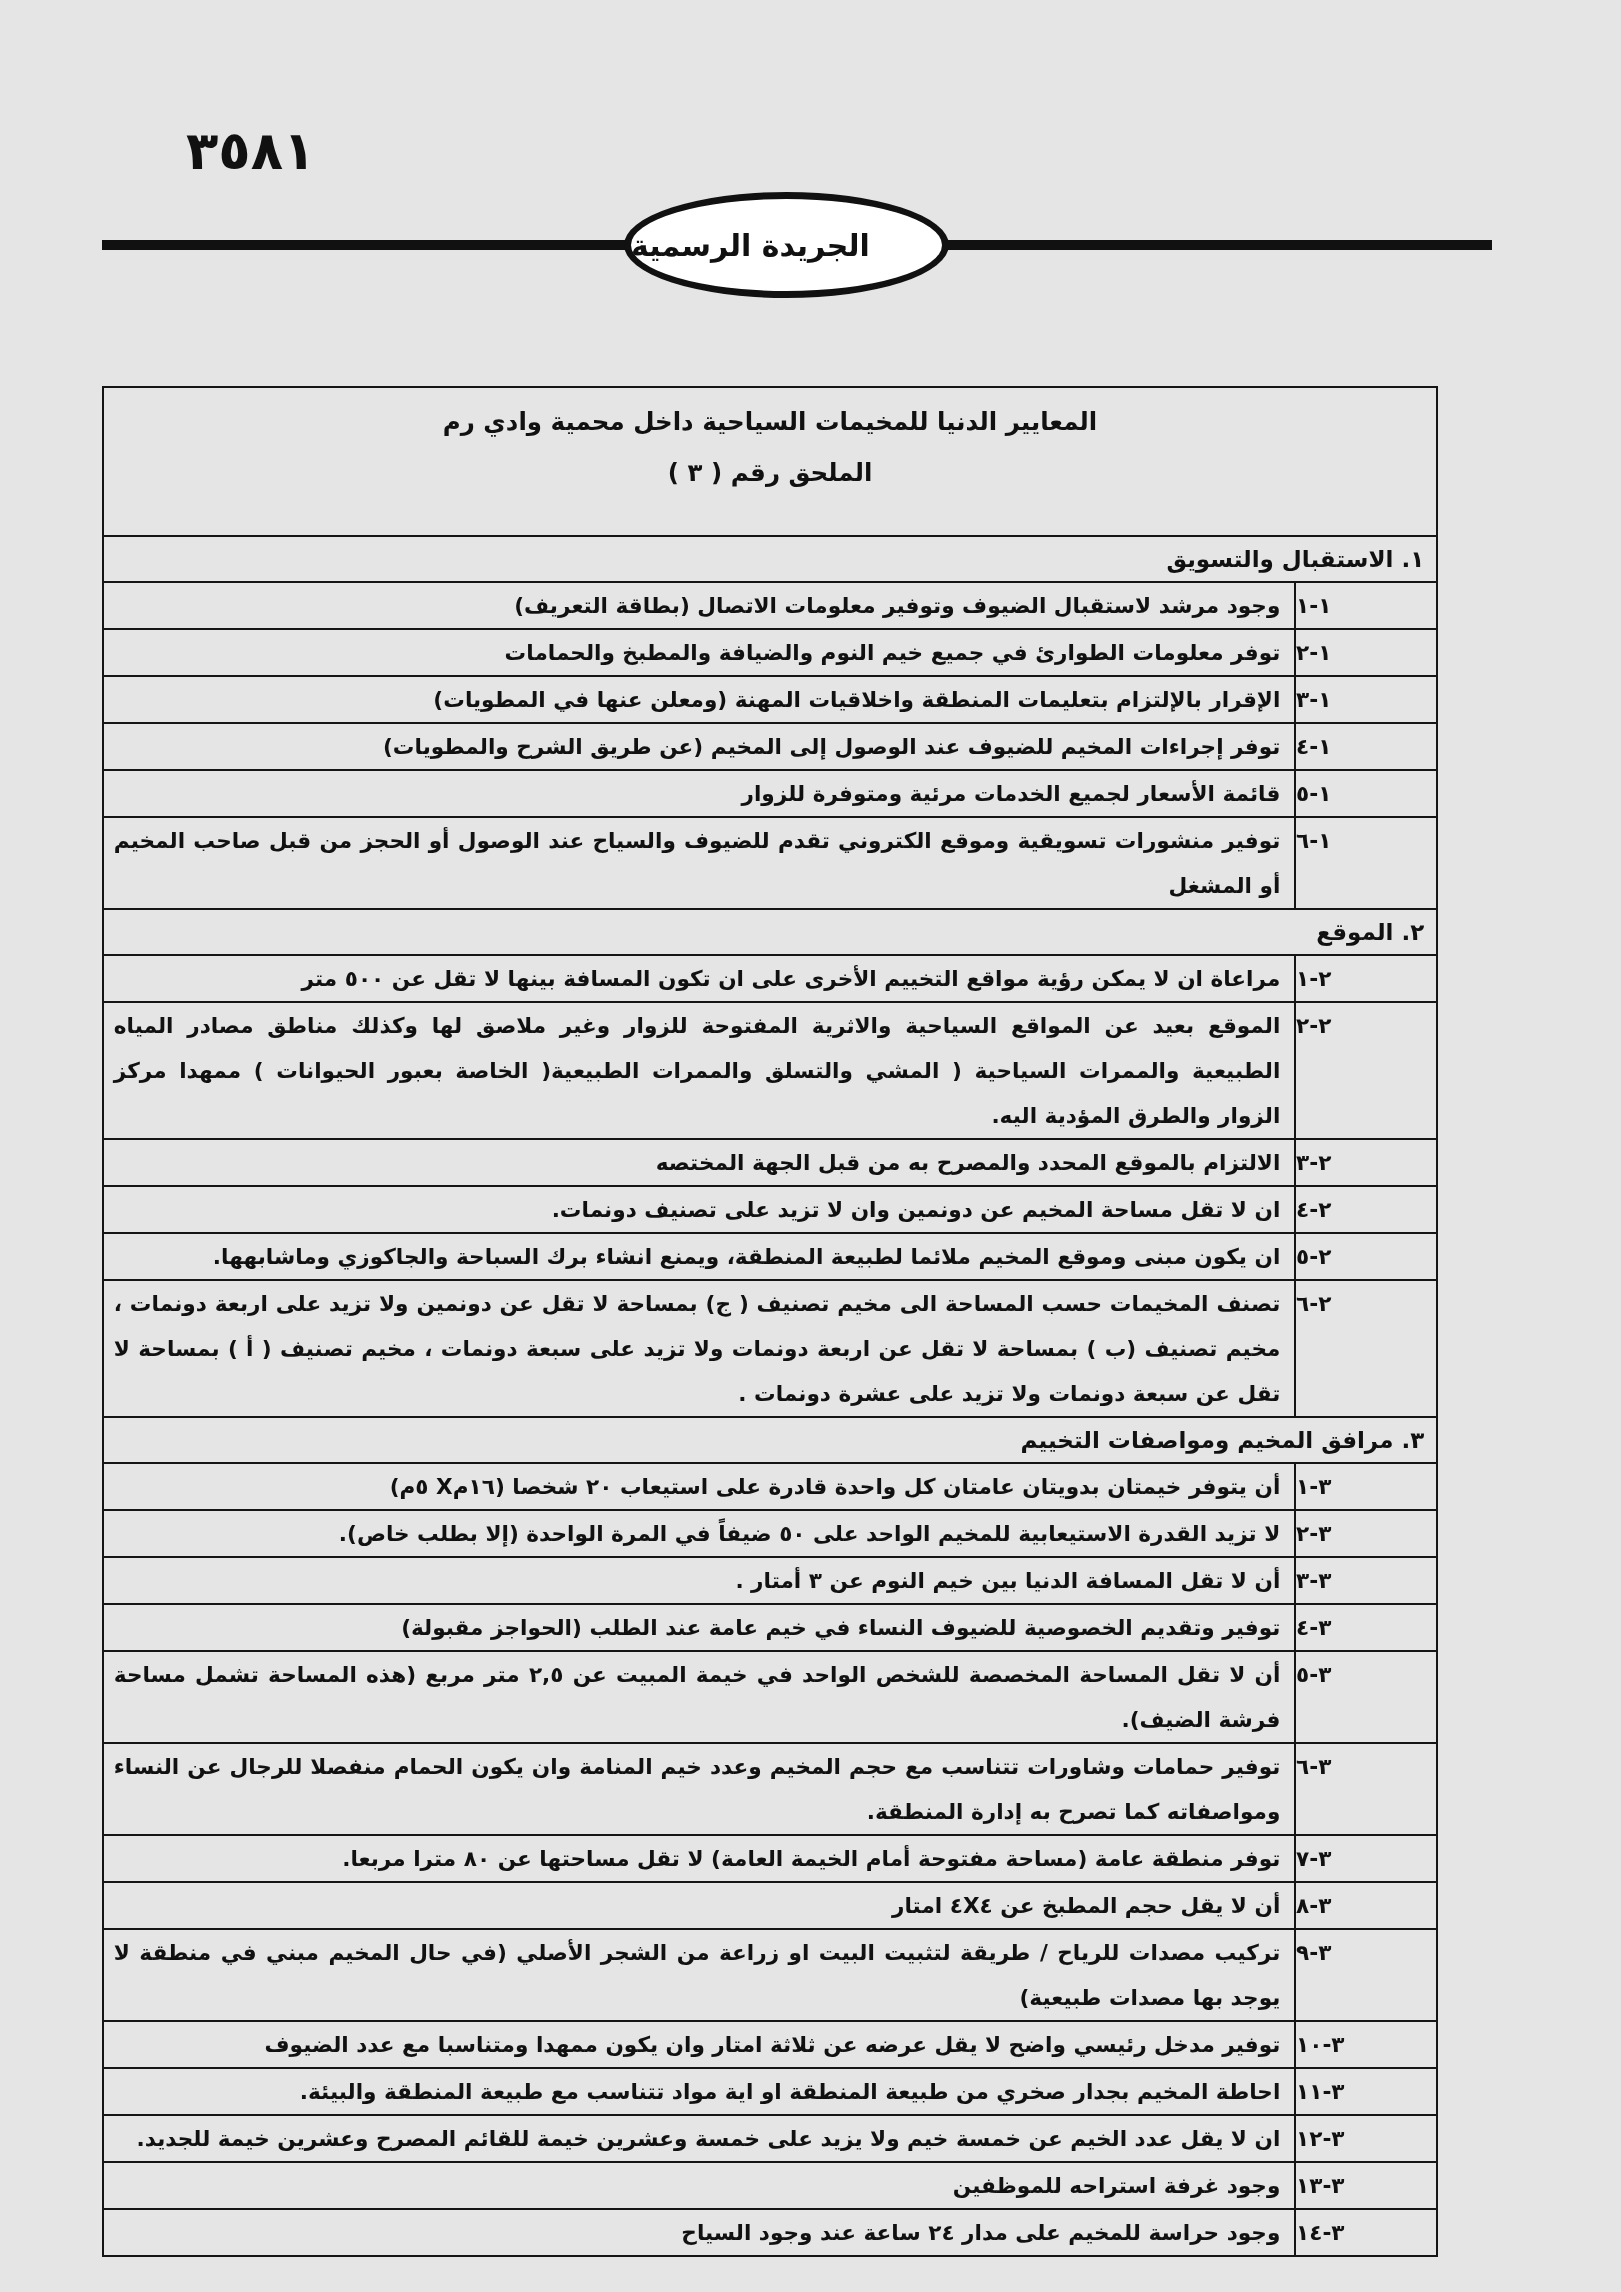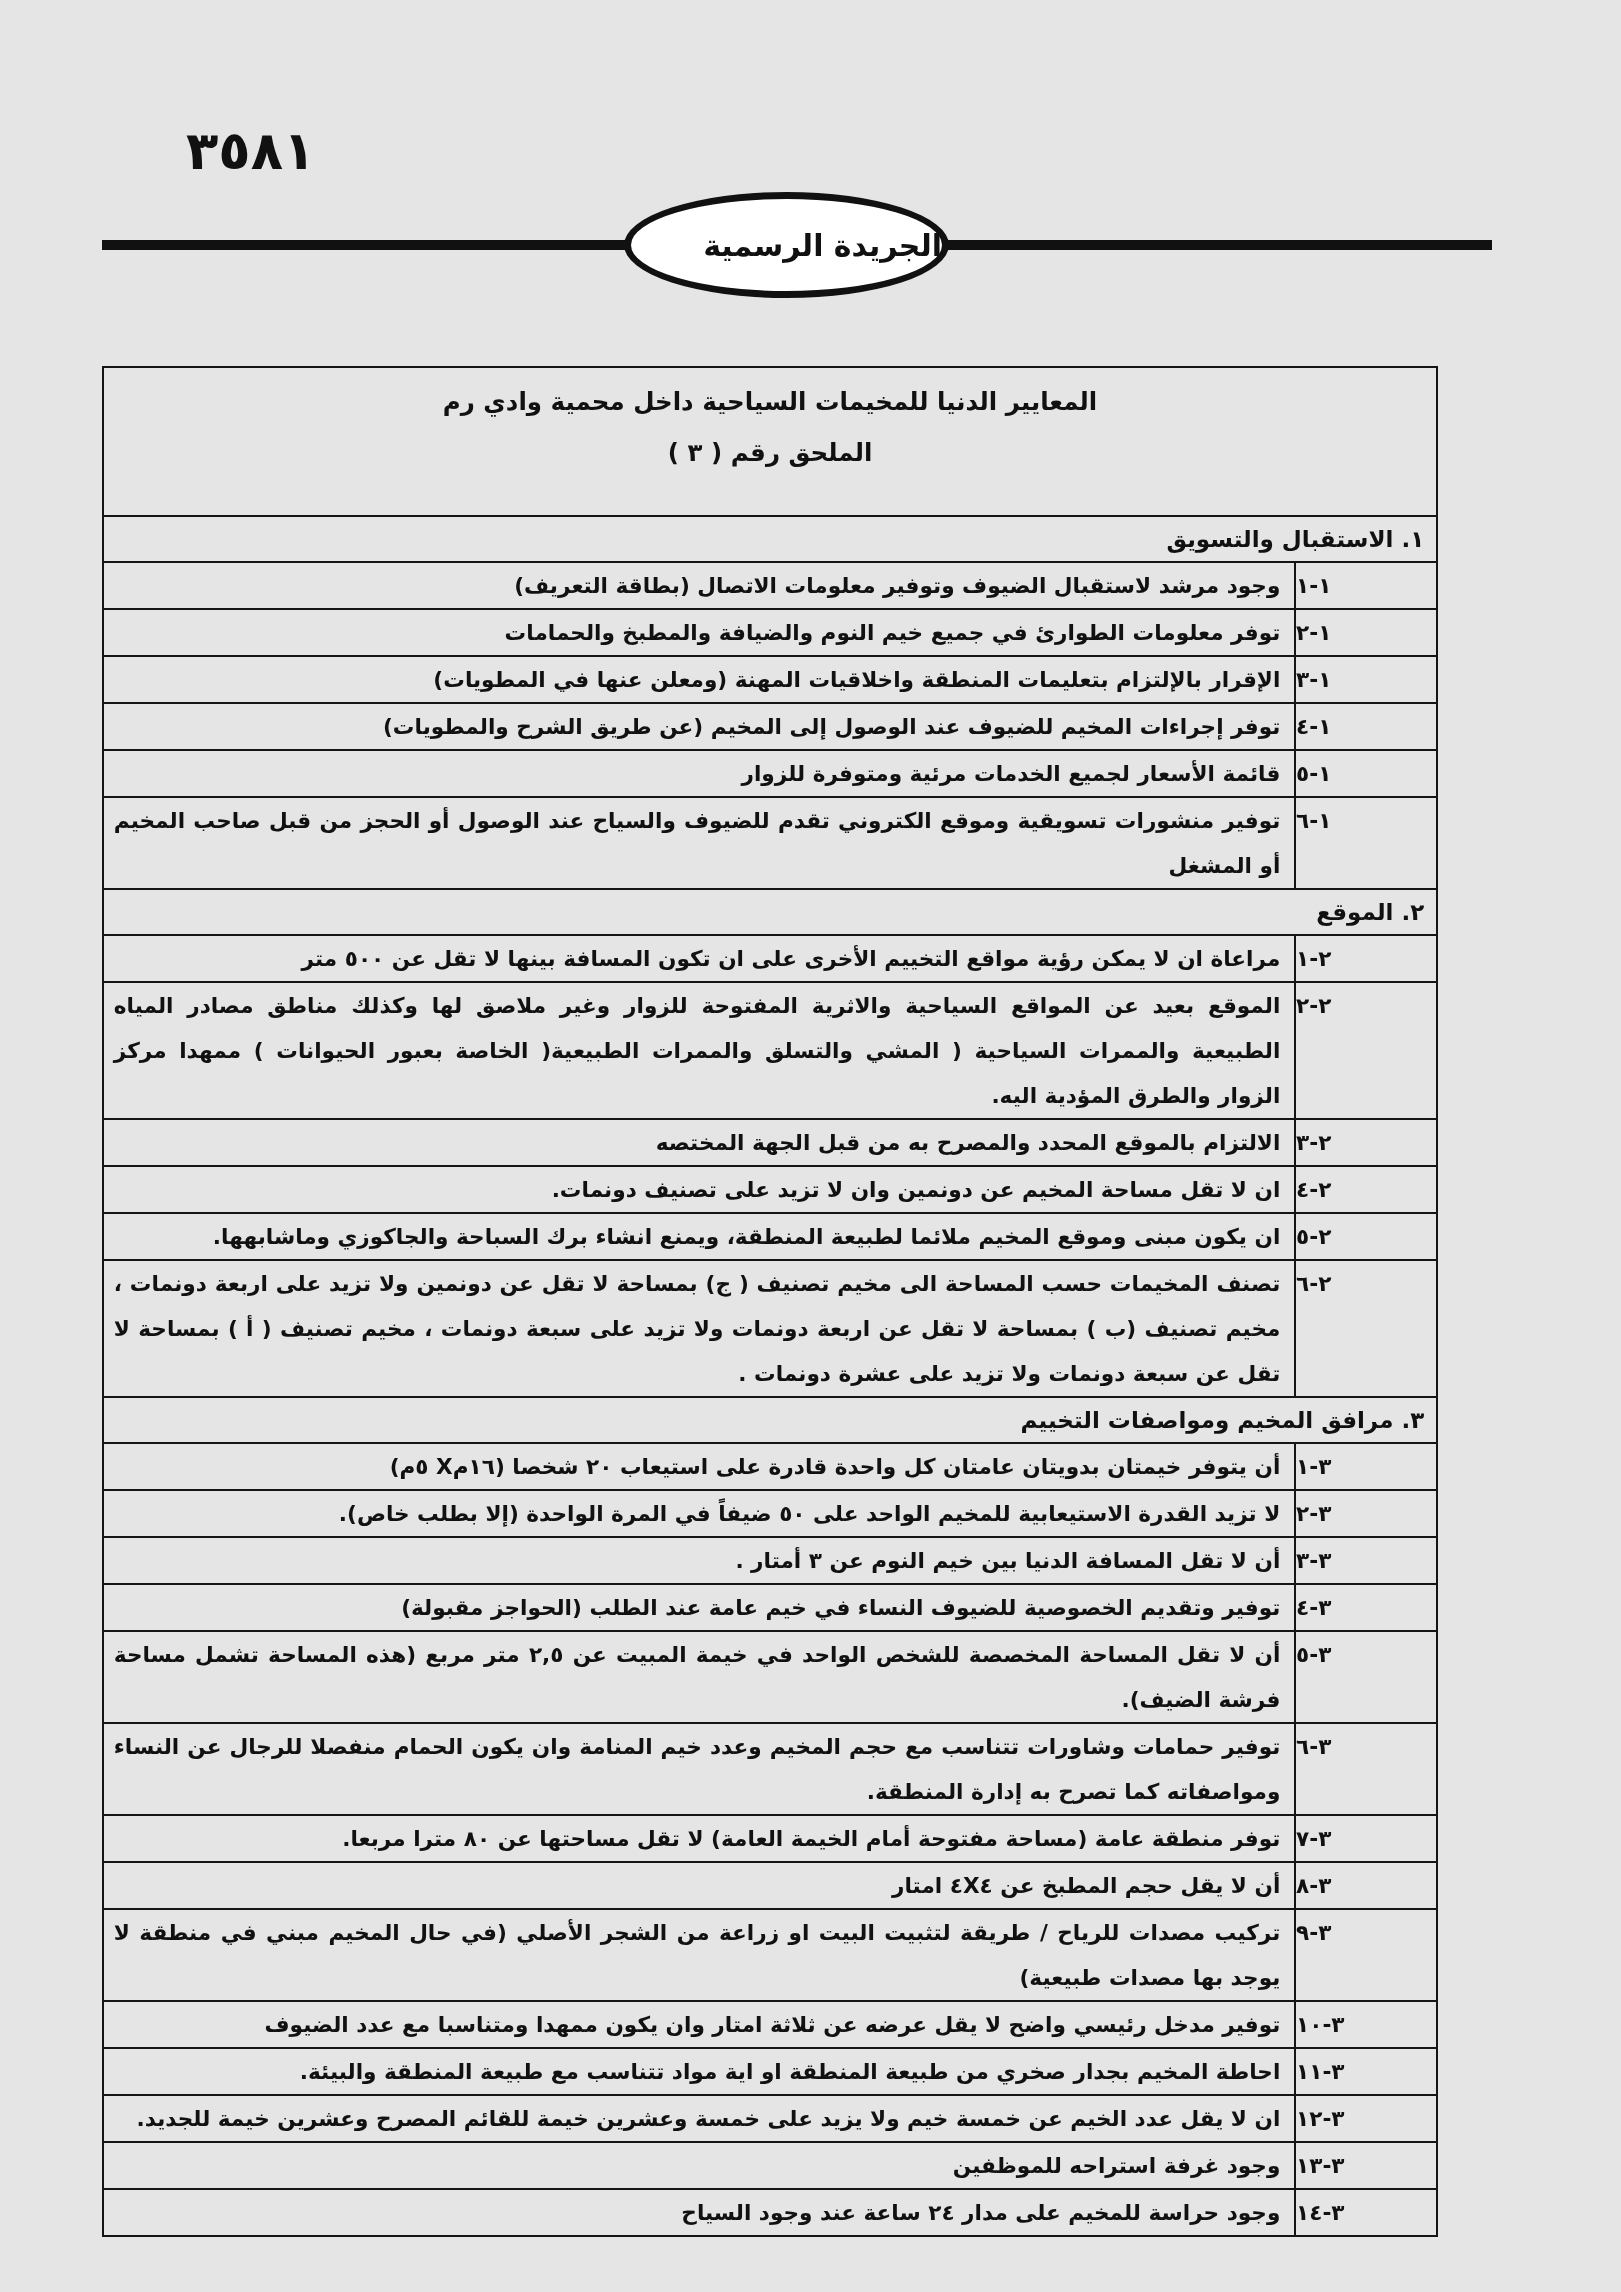--- a/index.html
+++ b/index.html
@@ -17,27 +17,27 @@
   }
 
   .header-rule {
     position: absolute; left: 102px; top: 240px;
     width: 1390px; height: 9.8px; background: #111111;
   }
   .gazette-oval {
     position: absolute; left: 624px; top: 192px;
     width: 325px; height: 106px;
     background: #ffffff; border: 7.8px solid #111111; border-radius: 50%;
-    display: flex; align-items: center; justify-content: flex-start;
+    display: flex; align-items: center; justify-content: flex-end;
     box-sizing: border-box;
   }
   .gazette-oval span { font-size: 30px; font-weight: bold; }
 
   .std-table {
-    position: absolute; left: 102px; top: 366px;
+    position: absolute; left: 102px; top: 386px;
     width: 1336px; box-sizing: border-box;
     border: 2.9px solid #151515;
     font-weight: bold;
   }
   .std-table > div { border-bottom: 2px solid #151515; }
   .std-table > div:last-child { border-bottom: none; }
 
   .header-cell {
     height: 149px; text-align: center; padding-top: 7.8px; box-sizing: border-box;
   }

